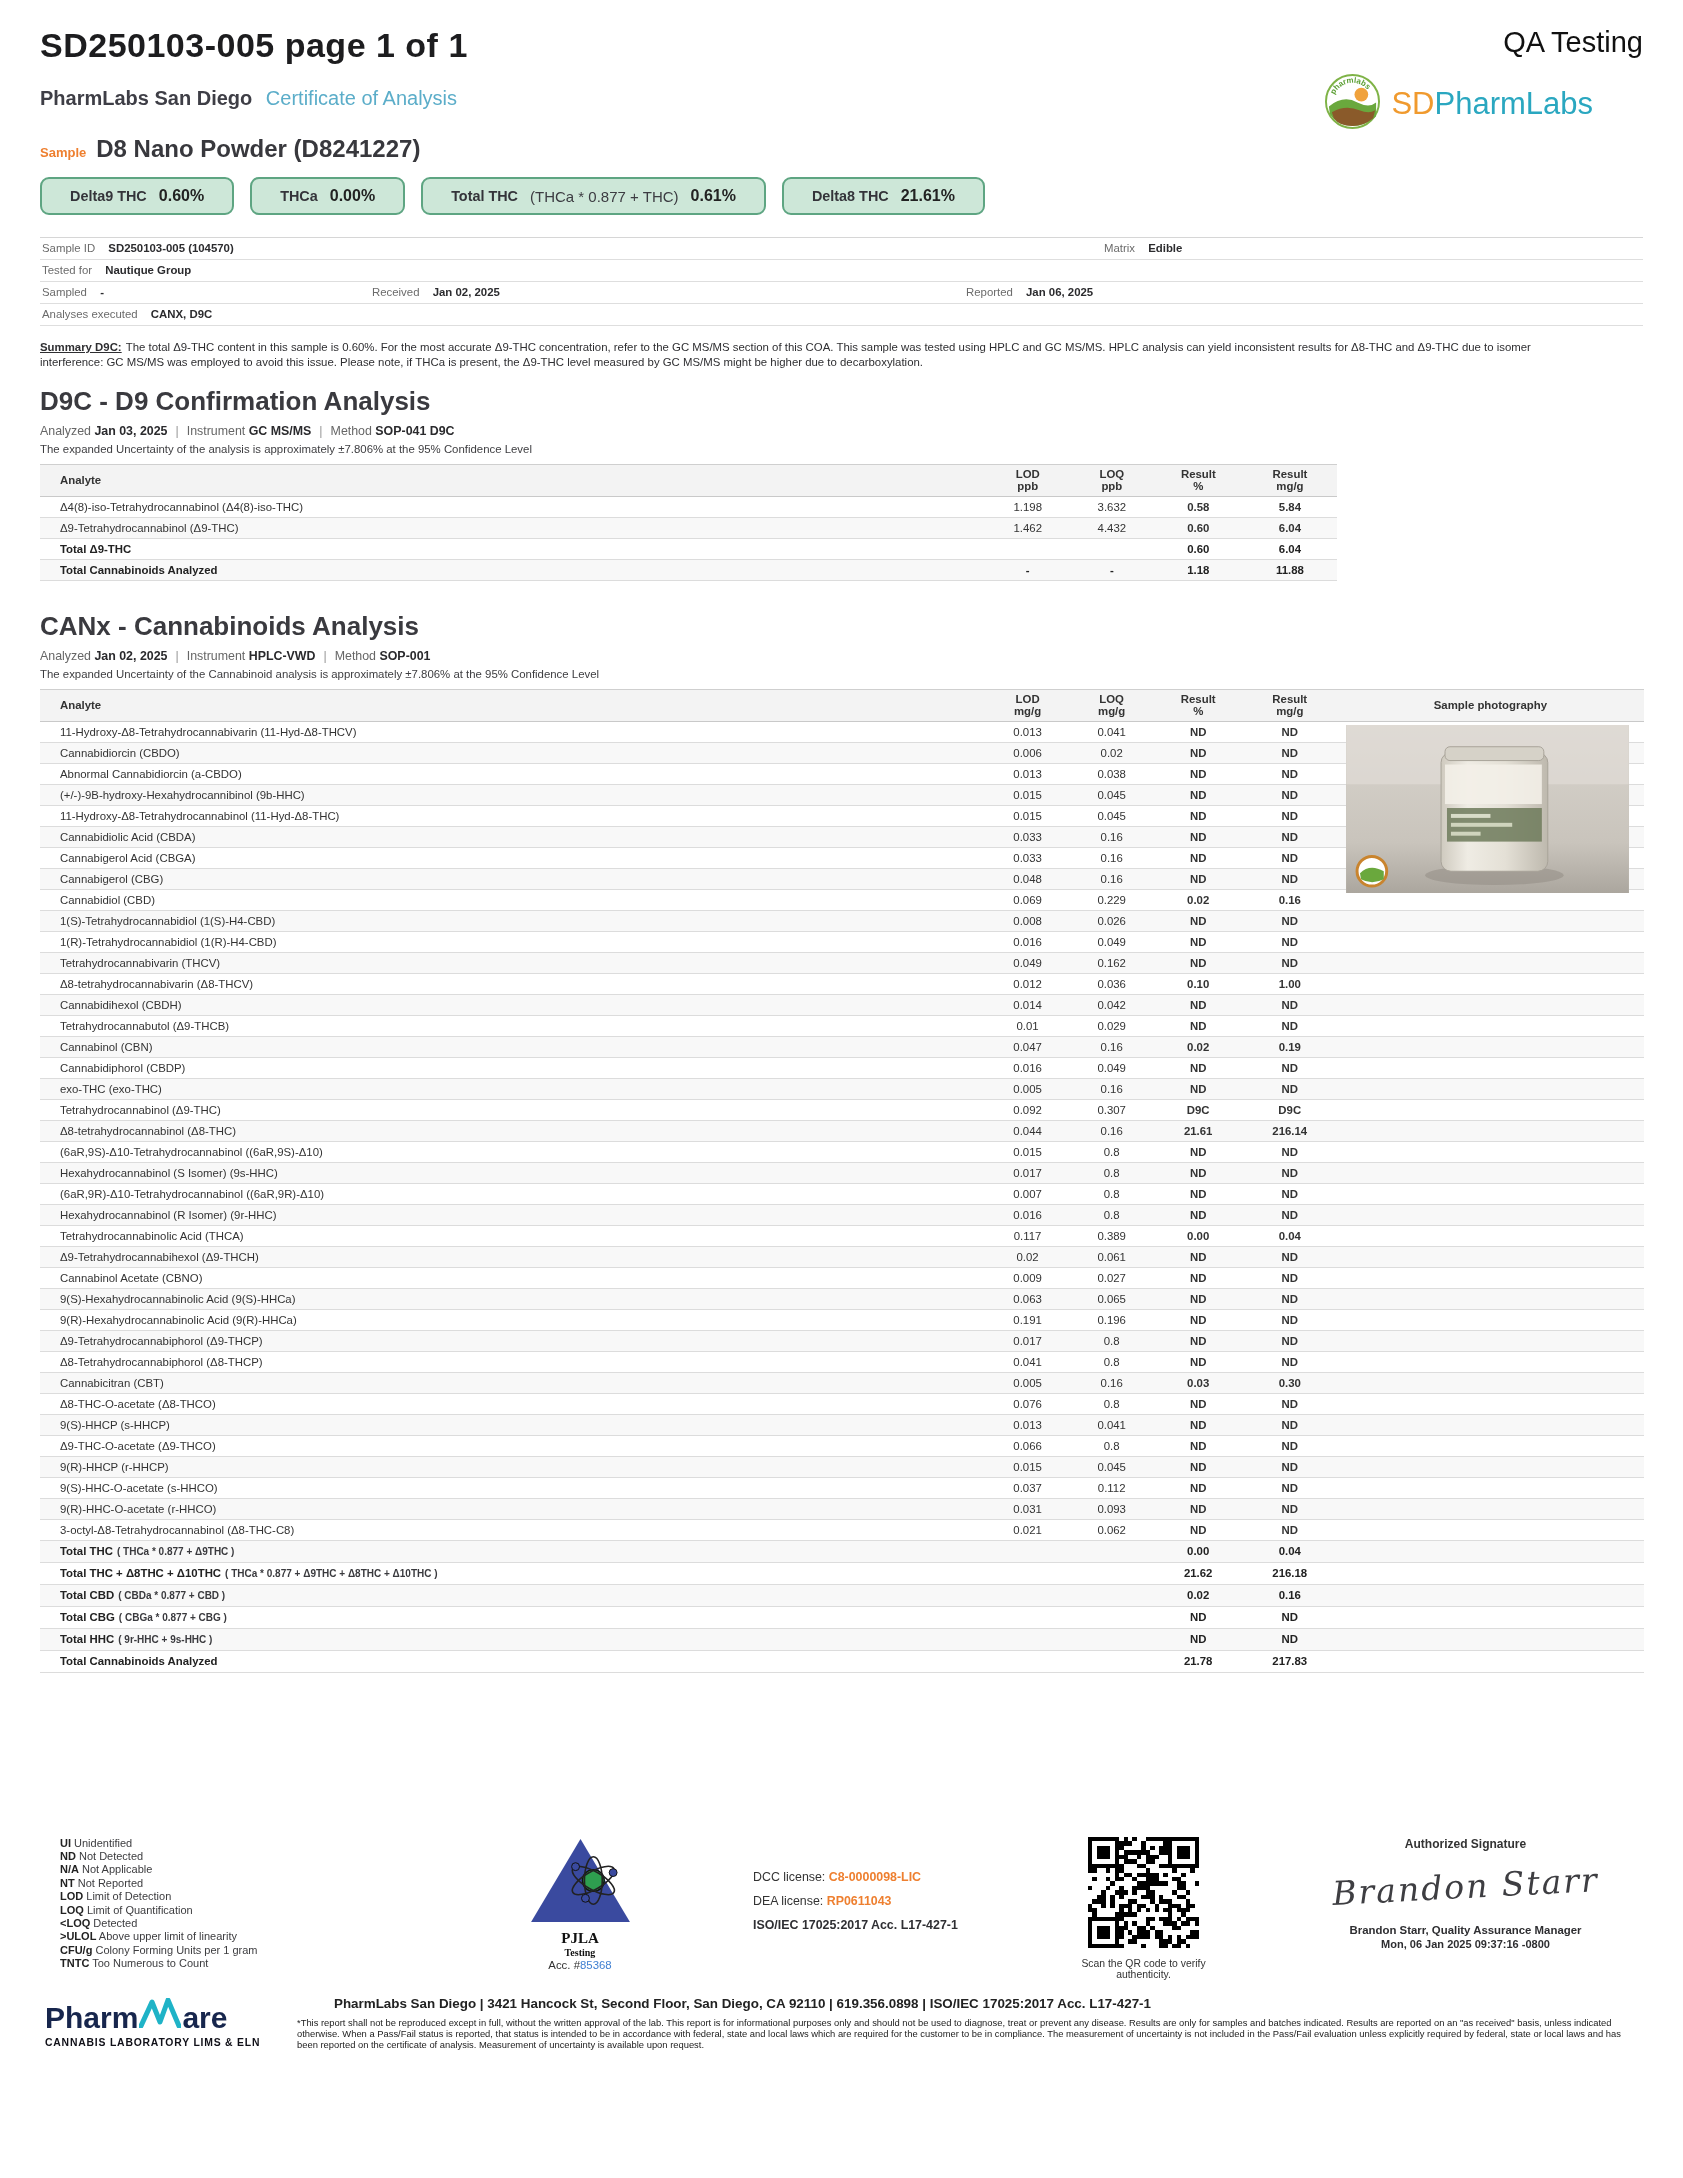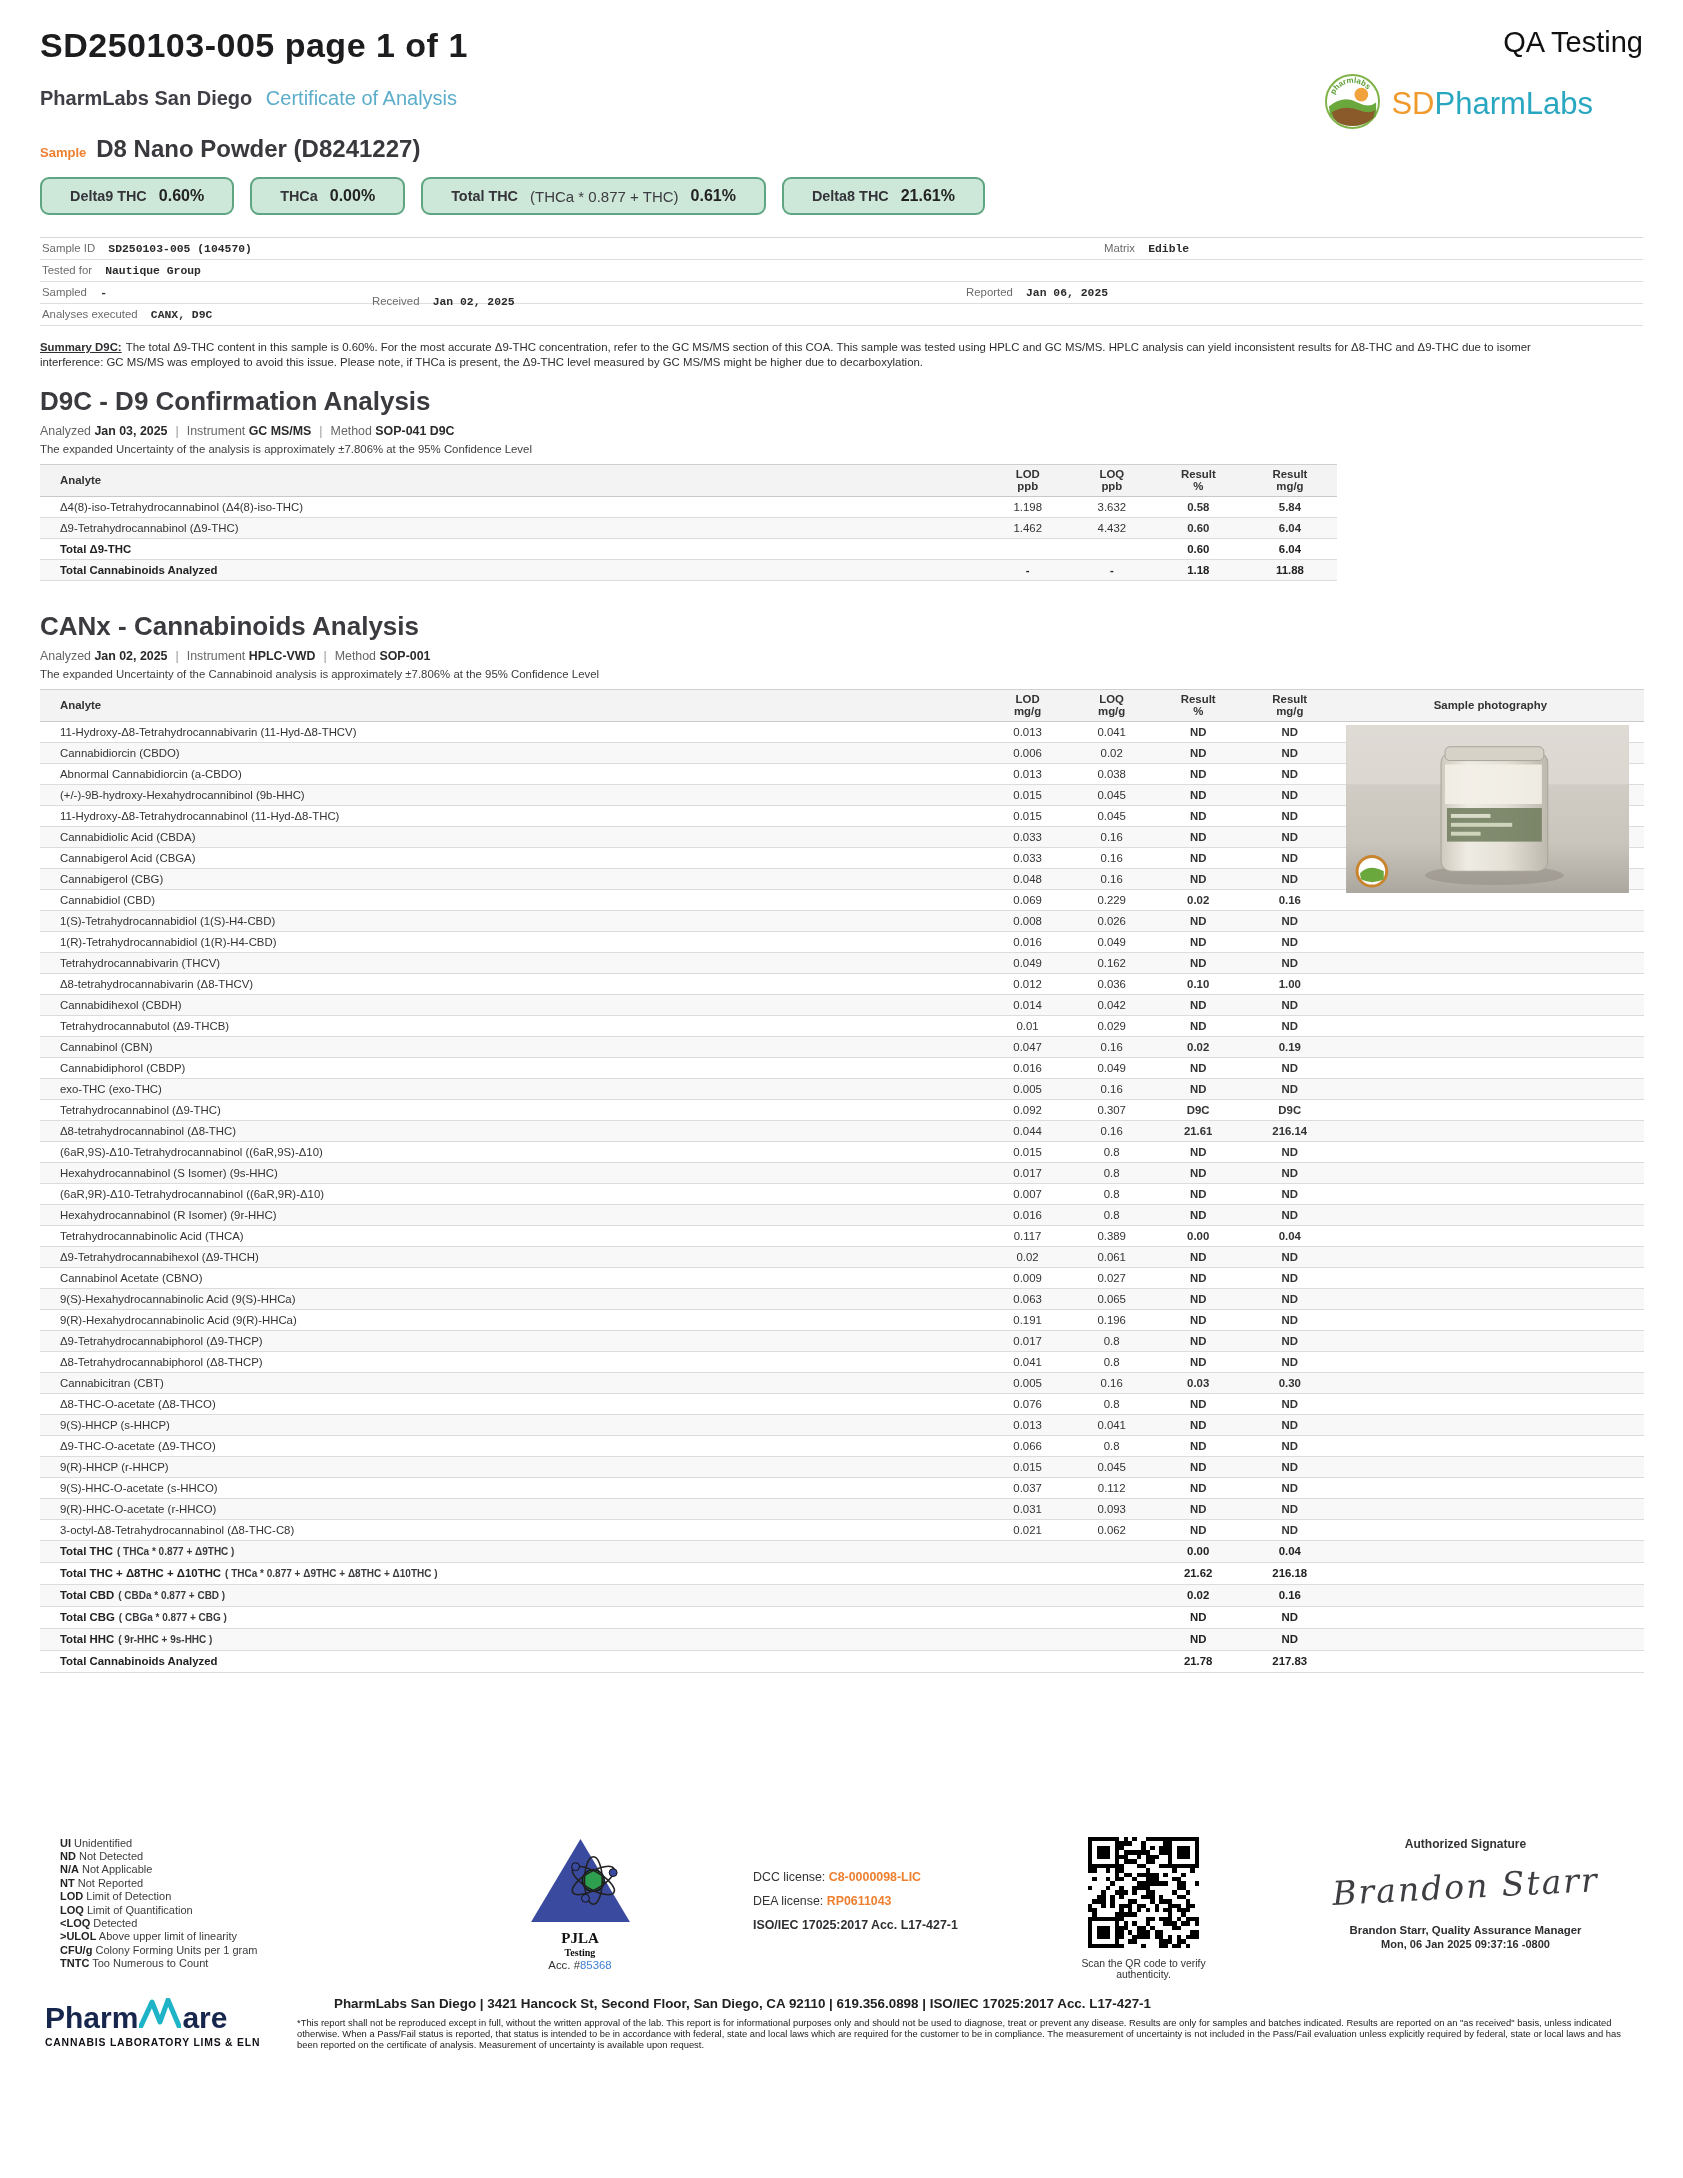--- a/index.html
+++ b/index.html
@@ -26,23 +26,23 @@
   .badges{display:flex;gap:16px;margin-top:14px;}
   .badge{display:flex;align-items:center;gap:12px;background:#cde7d8;border:2px solid #5ea582;border-radius:9px;padding:4px 28px;height:26px;}
   .b-label{font-size:14.4px;font-weight:600;color:#34343a;}
   .b-frm{font-size:15px;font-weight:400;color:#3c3c42;}
   .b-frm:empty{display:none;}
   .b-val{font-size:16px;font-weight:800;color:#222;}
   
   .info{margin-top:22px;border-top:1px solid #d6d6d6;font-size:11.4px;}
   .inforow{position:relative;border-bottom:1px solid #dedede;padding:4px 0 4px 2px;min-height:13px;}
   .ilabel{color:#6b6b6b;margin-right:10px;}
-  .ival{font-weight:700;color:#2b2b2e;font-family:Liberation Mono, monospace;}
+  .ival{font-weight:700;color:#2b2b2e;}
   .pos-matrix{position:absolute;left:1064px;top:4px;}
-  .pos-received{position:absolute;left:332px;top:13px;}
+  .pos-received{position:absolute;left:332px;top:4px;}
   .pos-reported{position:absolute;left:926px;top:4px;}
   
   .summary{margin-top:14px;font-size:11.4px;line-height:15px;color:#2e2e31;width:1544px;}
   .sumlabel{font-weight:700;text-decoration:underline;margin-right:4px;}
   
   .secheading{font-size:26px;font-weight:600;color:#3a3a3f;margin-top:16px;}
   .meta{font-size:12.4px;color:#666;margin-top:7px;}
   .meta b{color:#2a2a2d;}
   .meta .sep{margin:0 8px;color:#999;}
   .uncert{font-size:11.4px;color:#3d3d40;margin-top:5px;}

